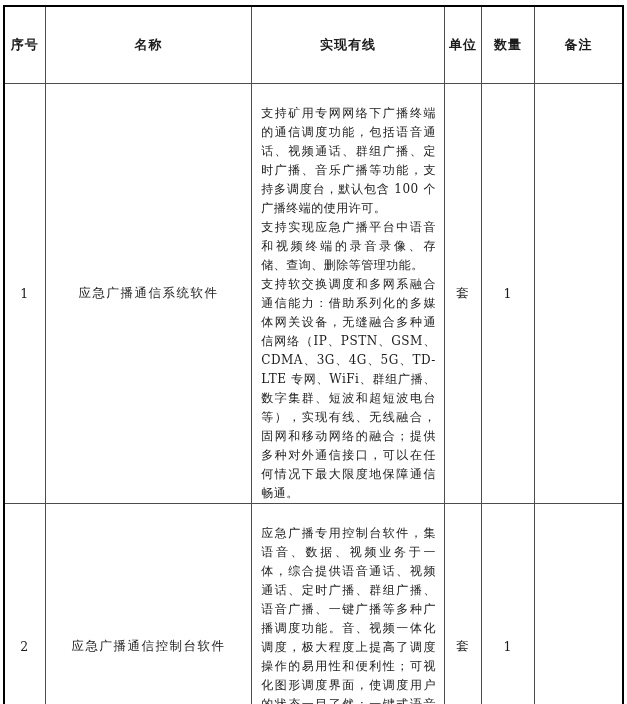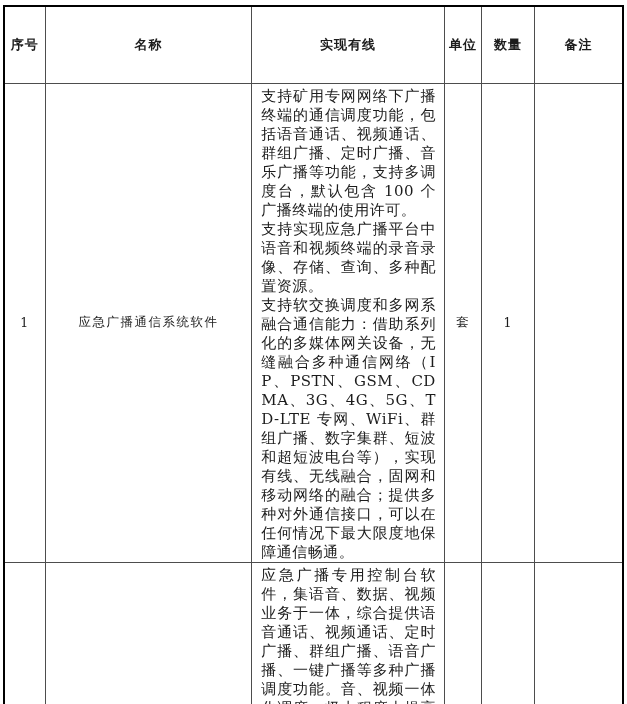--- a/index.html
+++ b/index.html
@@ -51,23 +51,23 @@
   td.name-cell {
     font-family: "DejaVu Serif", "Liberation Serif", serif;
     font-size: 12.5px;
     text-align: center;
     vertical-align: middle;
     letter-spacing: 1.5px;
     padding: 0 14px;
   }
   td.spec-cell {
     font-family: "DejaVu Serif", "Liberation Serif", serif;
-    font-size: 15px;
+    font-size: 12px;
     vertical-align: top;
-    padding: 3px 8px 0 9px;
+    padding: 20px 8px 0 9px;
     line-height: 19px;
   }
   td.spec-cell p {
     margin: 0;
     text-align: justify;
     text-justify: inter-ideograph;
     letter-spacing: 0.5px;
     word-break: break-all;
   }
   td.remark-cell {
@@ -95,21 +95,21 @@
       <th class="hdr">实现有线</th>
       <th class="hdr">单位</th>
       <th class="hdr">数量</th>
       <th class="hdr">备注</th>
     </tr>
     <tr style="height:361px">
       <td class="center-cell">1</td>
       <td class="name-cell">应急广播通信系统软件</td>
       <td class="spec-cell">
         <p>支持矿用专网网络下广播终端的通信调度功能，包括语音通话、视频通话、群组广播、定时广播、音乐广播等功能，支持多调度台，默认包含 100 个广播终端的使用许可。</p>
-        <p>支持实现应急广播平台中语音和视频终端的录音录像、存储、查询、多种配置资源。</p>
+        <p>支持实现应急广播平台中语音和视频终端的录音录像、存储、查询、删除等管理功能。</p>
         <p>支持软交换调度和多网系融合通信能力：借助系列化的多媒体网关设备，无缝融合多种通信网络（IP、PSTN、GSM、CDMA、3G、4G、5G、TD-LTE 专网、WiFi、群组广播、数字集群、短波和超短波电台等），实现有线、无线融合，固网和移动网络的融合；提供多种对外通信接口，可以在任何情况下最大限度地保障通信畅通。</p>
       </td>
       <td class="center-cell">套</td>
       <td class="center-cell">1</td>
       <td class="remark-cell"></td>
     </tr>
     <tr style="height:257px">
       <td class="center-cell">2</td>
       <td class="name-cell">应急广播通信控制台软件</td>
       <td class="spec-cell">

